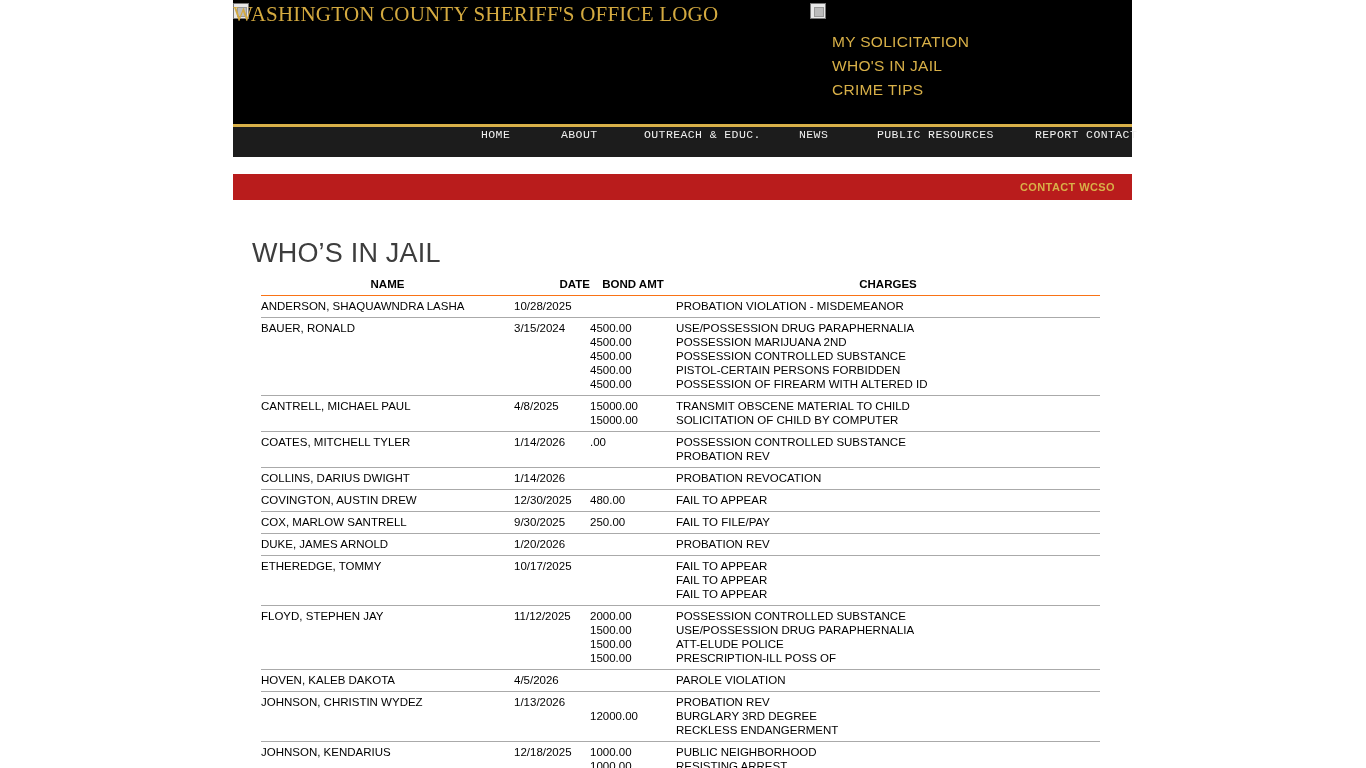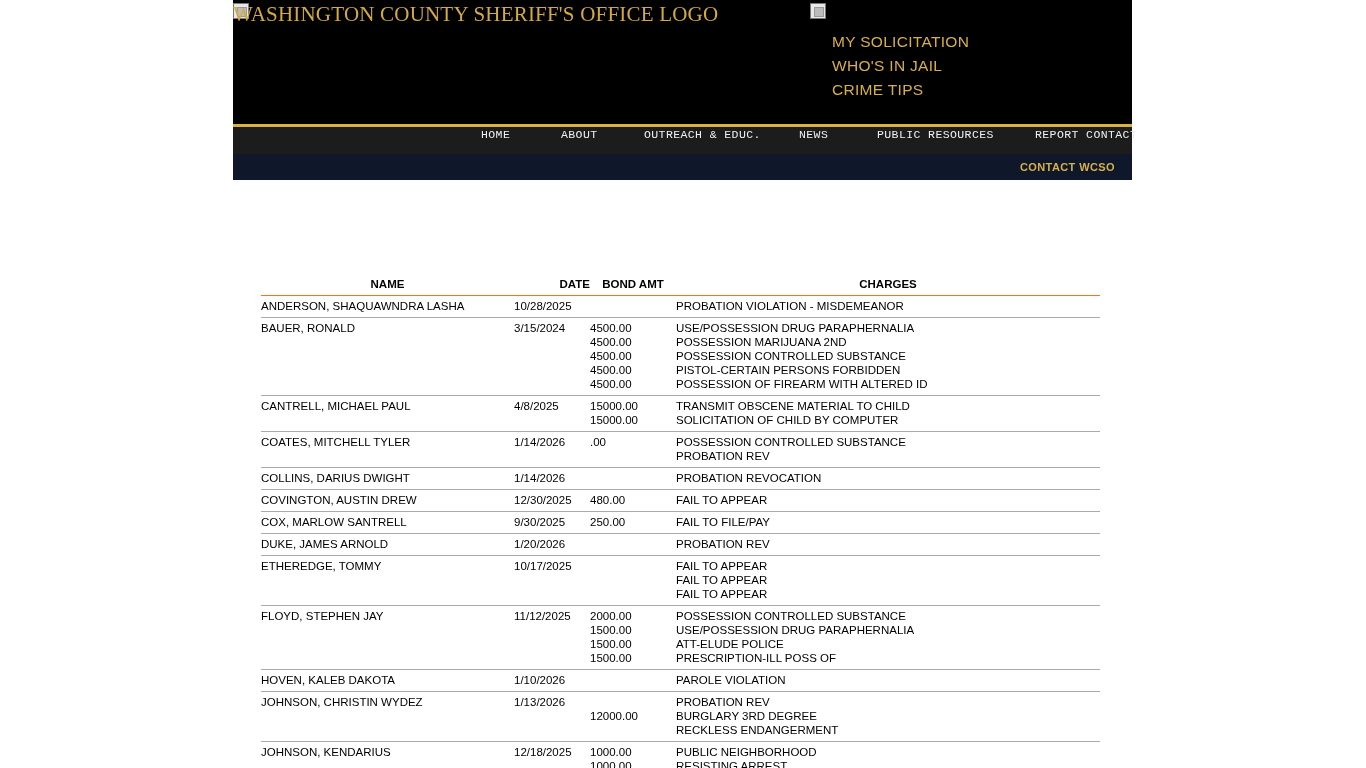--- a/index.html
+++ b/index.html
@@ -113,24 +113,24 @@
     color: #efefef;
     font-size: 11.5px;
     text-decoration: none;
     letter-spacing: 0.4px;
     font-family: Liberation Mono, monospace;
     white-space: nowrap;
   }
   .contactbar {
     position: absolute;
     left: 233px;
-    top: 154px;
+    top: 174px;
     width: 899px;
     height: 26px;
-    background: #0f172a;
+    background: #b91c1c;
     padding-left: 10px;
   }
   .contactbar a {
     position: absolute;
     right: 17px;
     top: 7px;
     color: #d8b048;
     font-size: 11px;
     font-weight: bold;
     text-decoration: none;
@@ -212,20 +212,21 @@
     <a href="#" style="left:411px">OUTREACH &amp; EDUC.</a>
     <a href="#" style="left:566px">NEWS</a>
     <a href="#" style="left:644px">PUBLIC RESOURCES</a>
     <a href="#" style="left:802px">REPORT CONTACT</a>
   </div>
 
   <div class="contactbar">
     <a href="#">CONTACT WCSO</a>
   </div>
 
+  <h1 class="page-title">WHO’S IN JAIL</h1>
 
   <table class="jail-table">
     <thead>
       <tr>
         <th class="col-name">NAME</th>
         <th class="col-date">DATE</th>
         <th class="col-bond">BOND AMT</th>
         <th class="col-charge">CHARGES</th>
       </tr>
     </thead>
@@ -347,21 +348,21 @@
           </td>
           <td class="col-charge">
             <span class="charge-line">POSSESSION CONTROLLED SUBSTANCE</span>
             <span class="charge-line">USE/POSSESSION DRUG PARAPHERNALIA</span>
             <span class="charge-line">ATT-ELUDE POLICE</span>
             <span class="charge-line">PRESCRIPTION-ILL POSS OF</span>
           </td>
         </tr>
         <tr>
           <td class="col-name">HOVEN, KALEB DAKOTA</td>
-          <td class="col-date">1/10/2026</td>
+          <td class="col-date">4/5/2026</td>
           <td class="col-bond">
             <span class="empty-line"></span>
           </td>
           <td class="col-charge">
             <span class="charge-line">PAROLE VIOLATION</span>
           </td>
         </tr>
         <tr>
           <td class="col-name">JOHNSON, CHRISTIN WYDEZ</td>
           <td class="col-date">1/13/2026</td>

